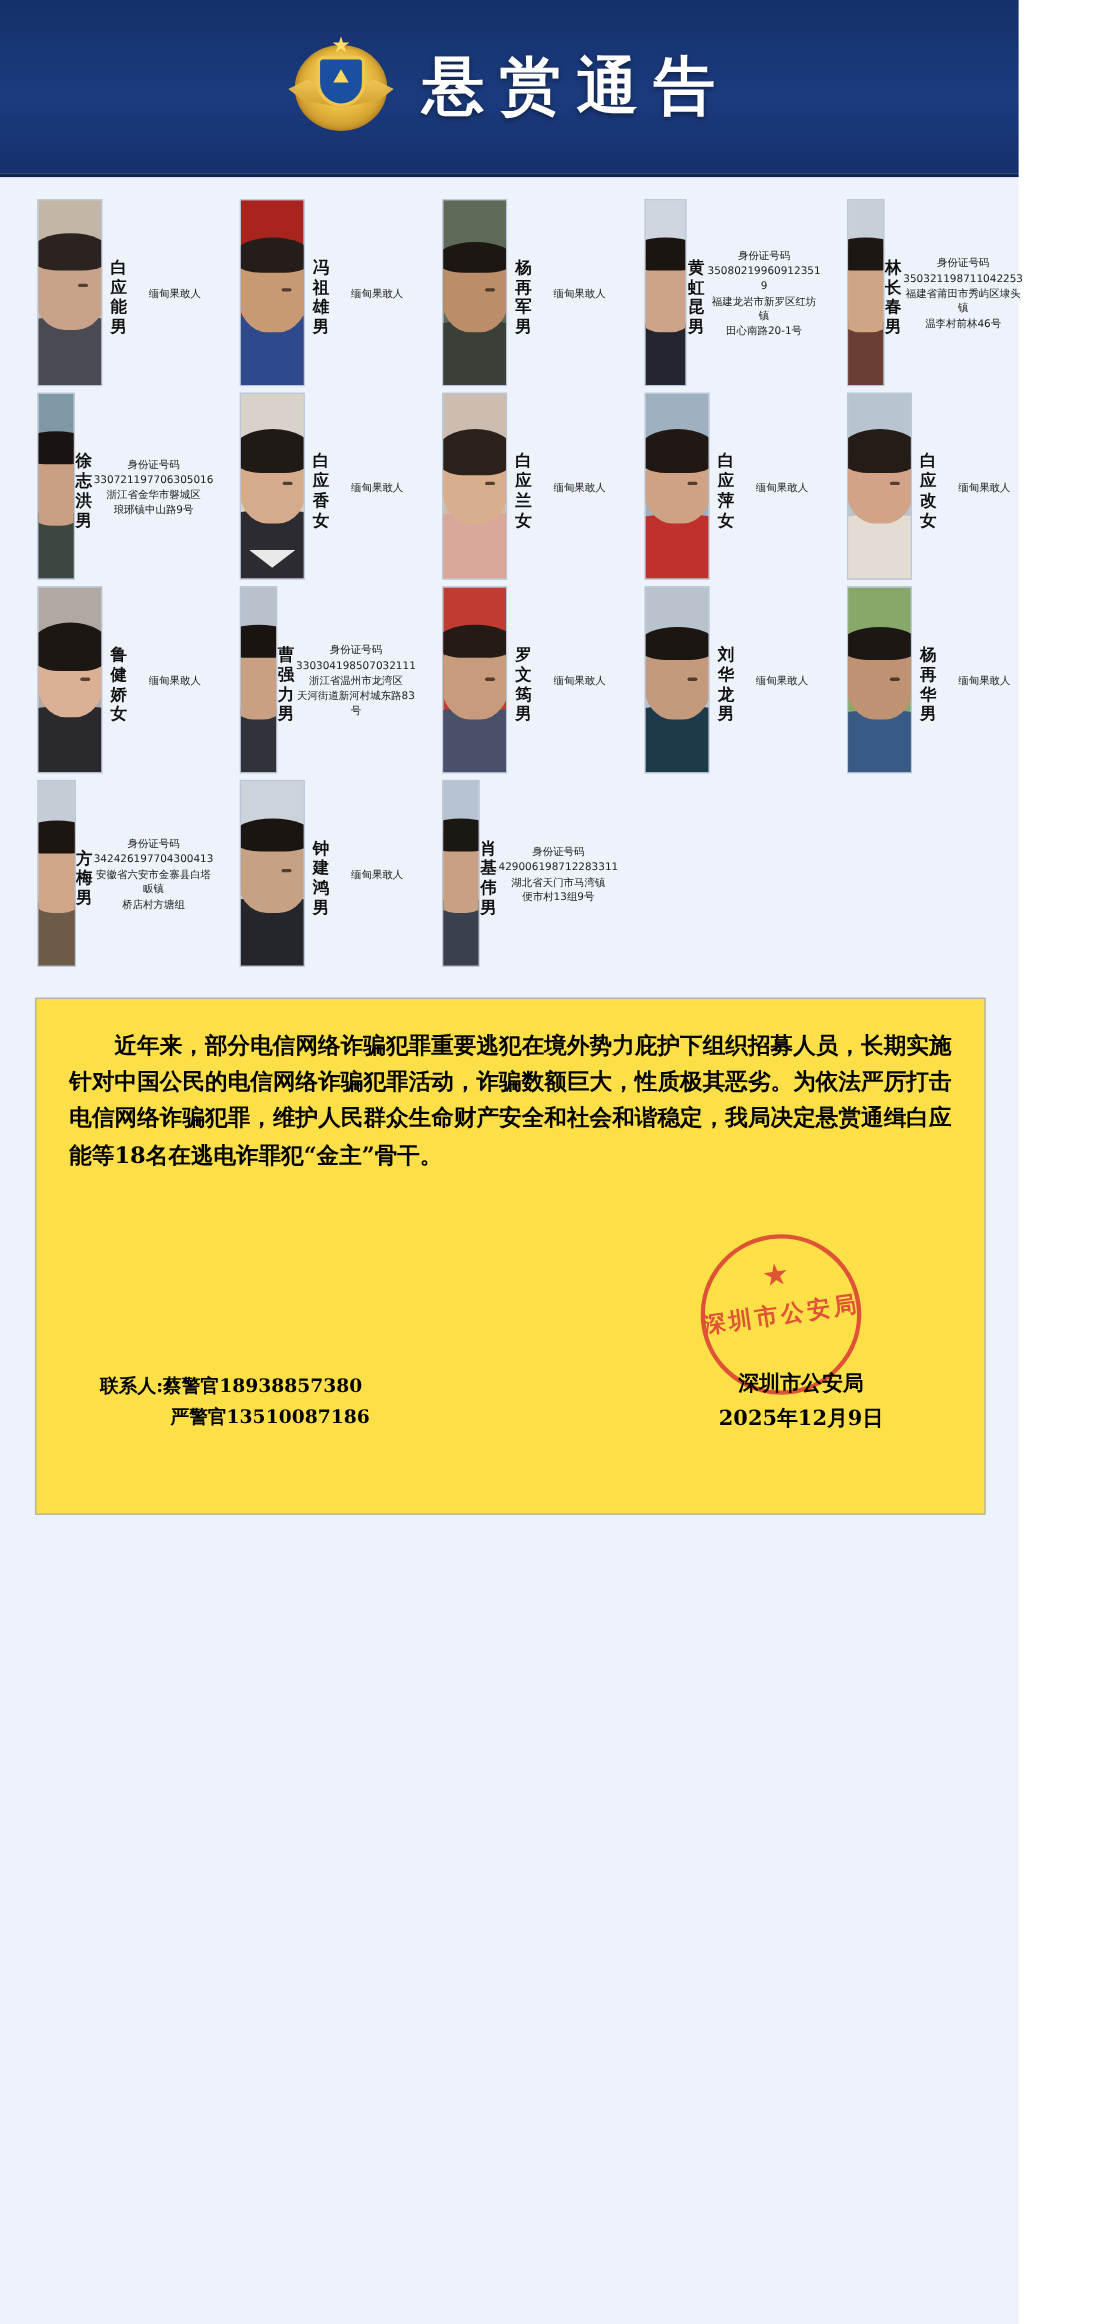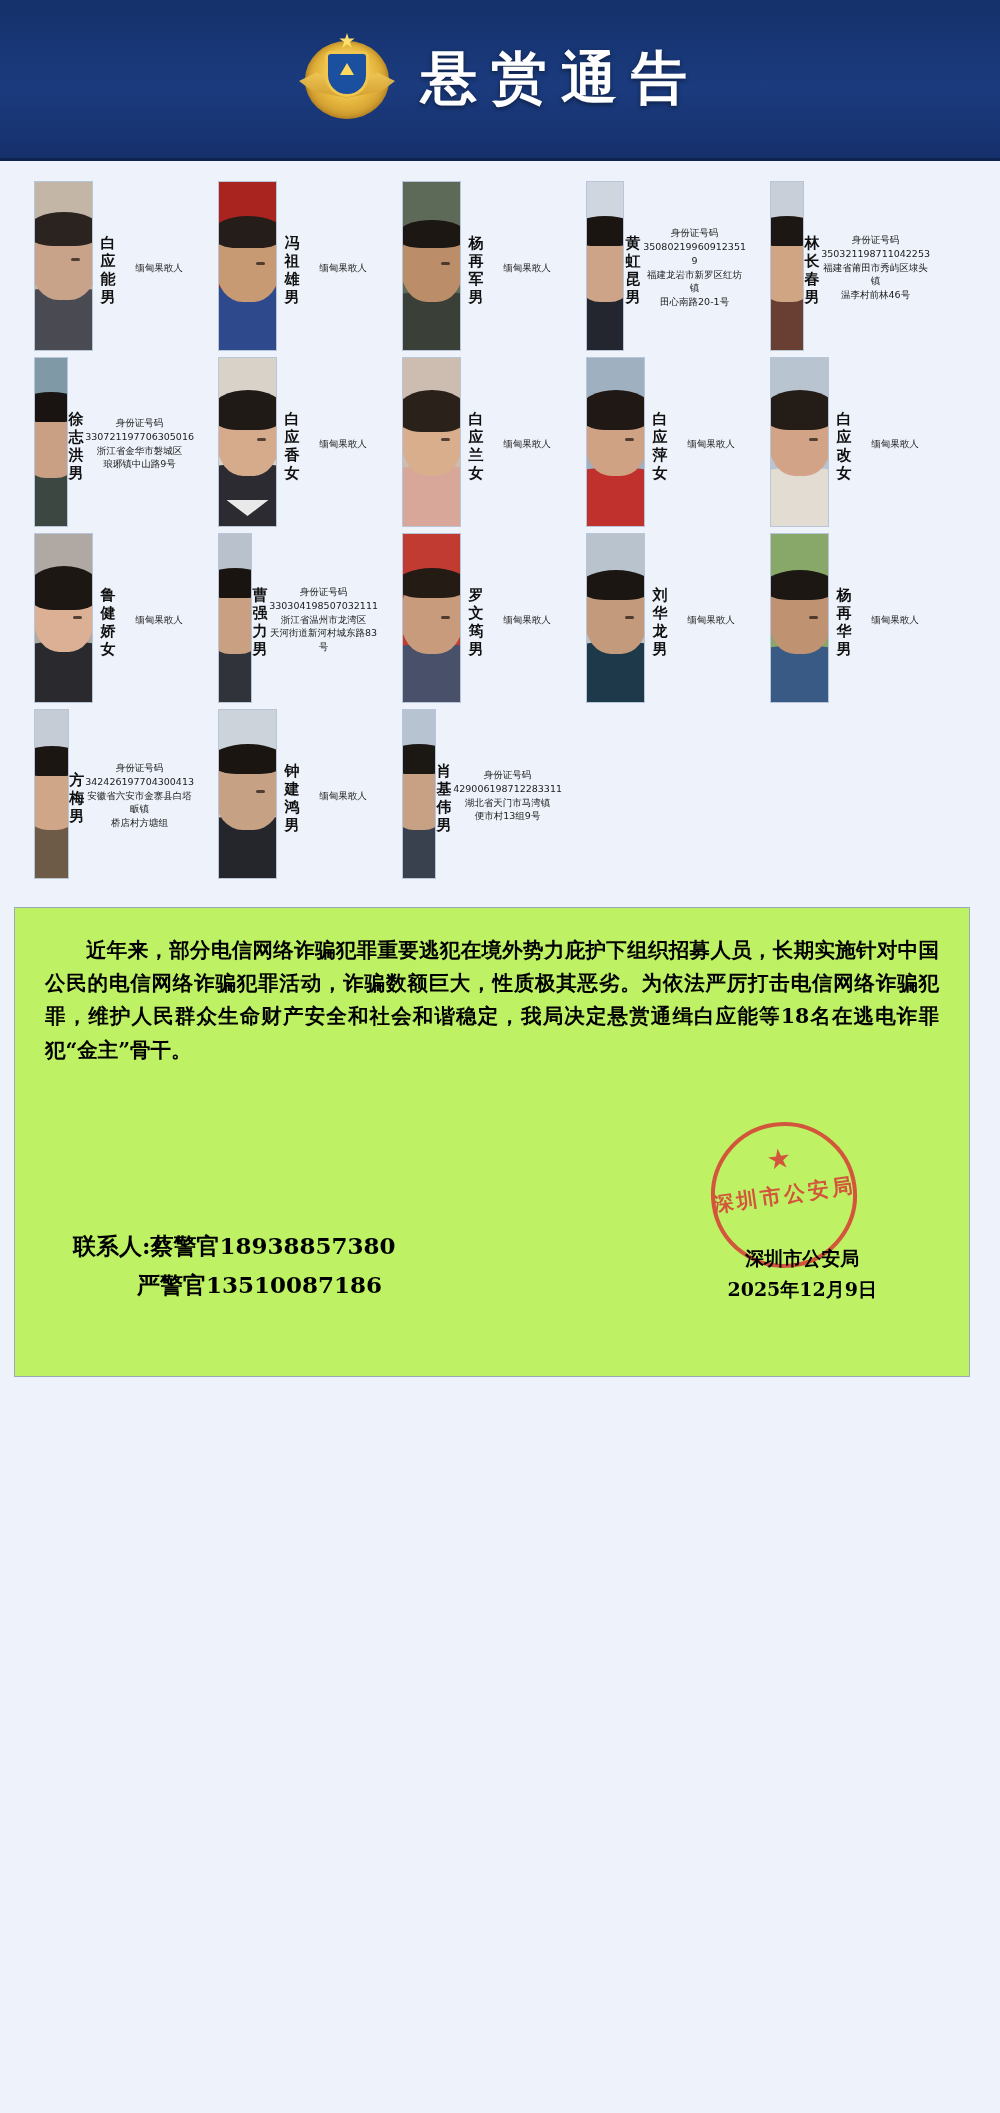--- a/index.html
+++ b/index.html
@@ -8,21 +8,21 @@
   }
   body {
     width: 1000px;
     height: 2113px;
     background: #ffffff;
     font-family: "DejaVu Sans", "Liberation Sans", sans-serif;
     overflow: hidden;
   }
   .page {
     position: relative;
-    width: 1000px;
+    width: 926px;
     height: 2113px;
     background: #eef3fb;
     box-sizing: border-box;
   }
   
   .header {
     position: relative;
     height: 158px;
     background: linear-gradient(180deg, #15316b 0%, #1b3b7e 55%, #16306c 100%);
     border-bottom: 3px solid #0f2450;
@@ -169,43 +169,43 @@
     margin-top: 3px;
     font-size: 9.5px;
     color: #1a1a1a;
     text-align: center;
     line-height: 1.45;
     width: 160px;
   }
 
   
   .notice {
-    margin: 16px 30px 0 14px;
-    background: #bef264;
+    margin: 16px 30px 0 32px;
+    background: #fde047;
     border: 1px solid #9aa8bd;
     padding: 26px 30px 26px 30px;
     position: relative;
     min-height: 470px;
     box-sizing: border-box;
   }
   .notice p {
     margin: 0 0 2px 0;
     font-size: 20.5px;
     line-height: 1.62;
     color: #000;
     text-align: justify;
     text-indent: 2em;
     font-weight: bold;
     font-family: "DejaVu Serif", "Liberation Serif", serif;
   }
   .contacts {
     position: absolute;
     left: 58px;
     bottom: 72px;
-    font-size: 23px;
+    font-size: 17px;
     font-weight: bold;
     line-height: 1.7;
     color: #000;
     font-family: "DejaVu Serif", "Liberation Serif", serif;
   }
   .contacts .line2 {
     padding-left: 64px;
   }
   .signature {
     position: absolute;

